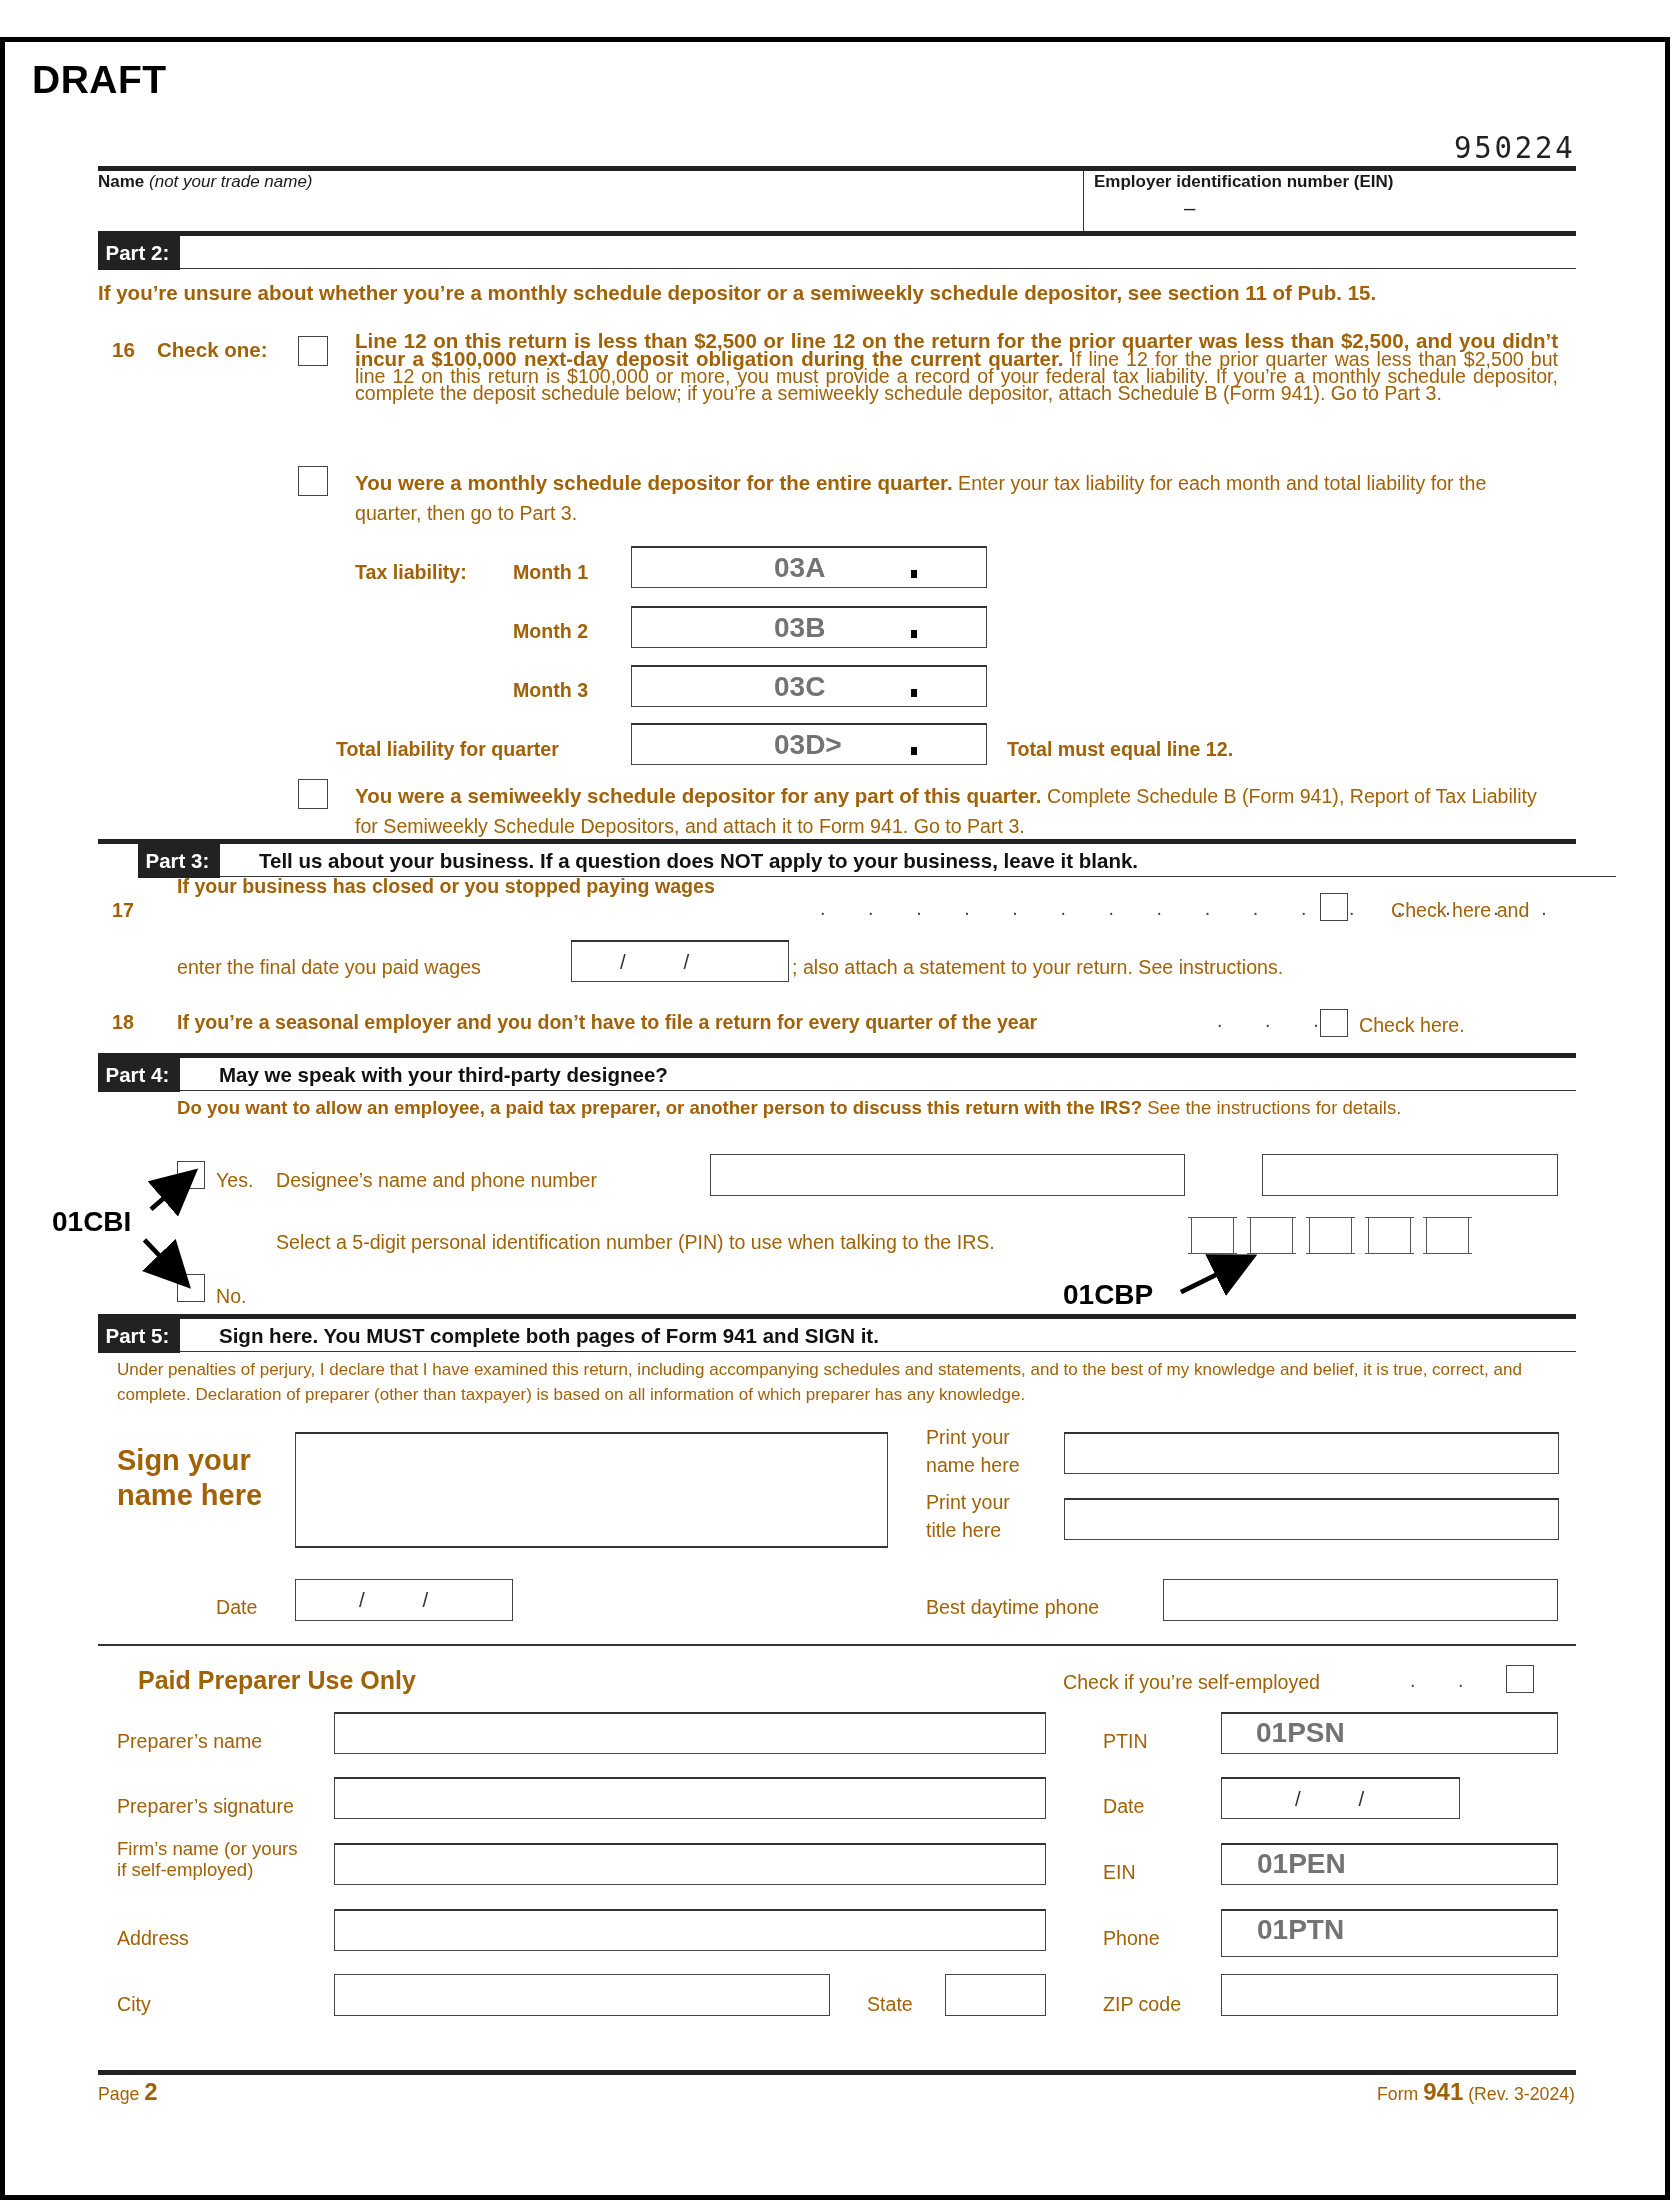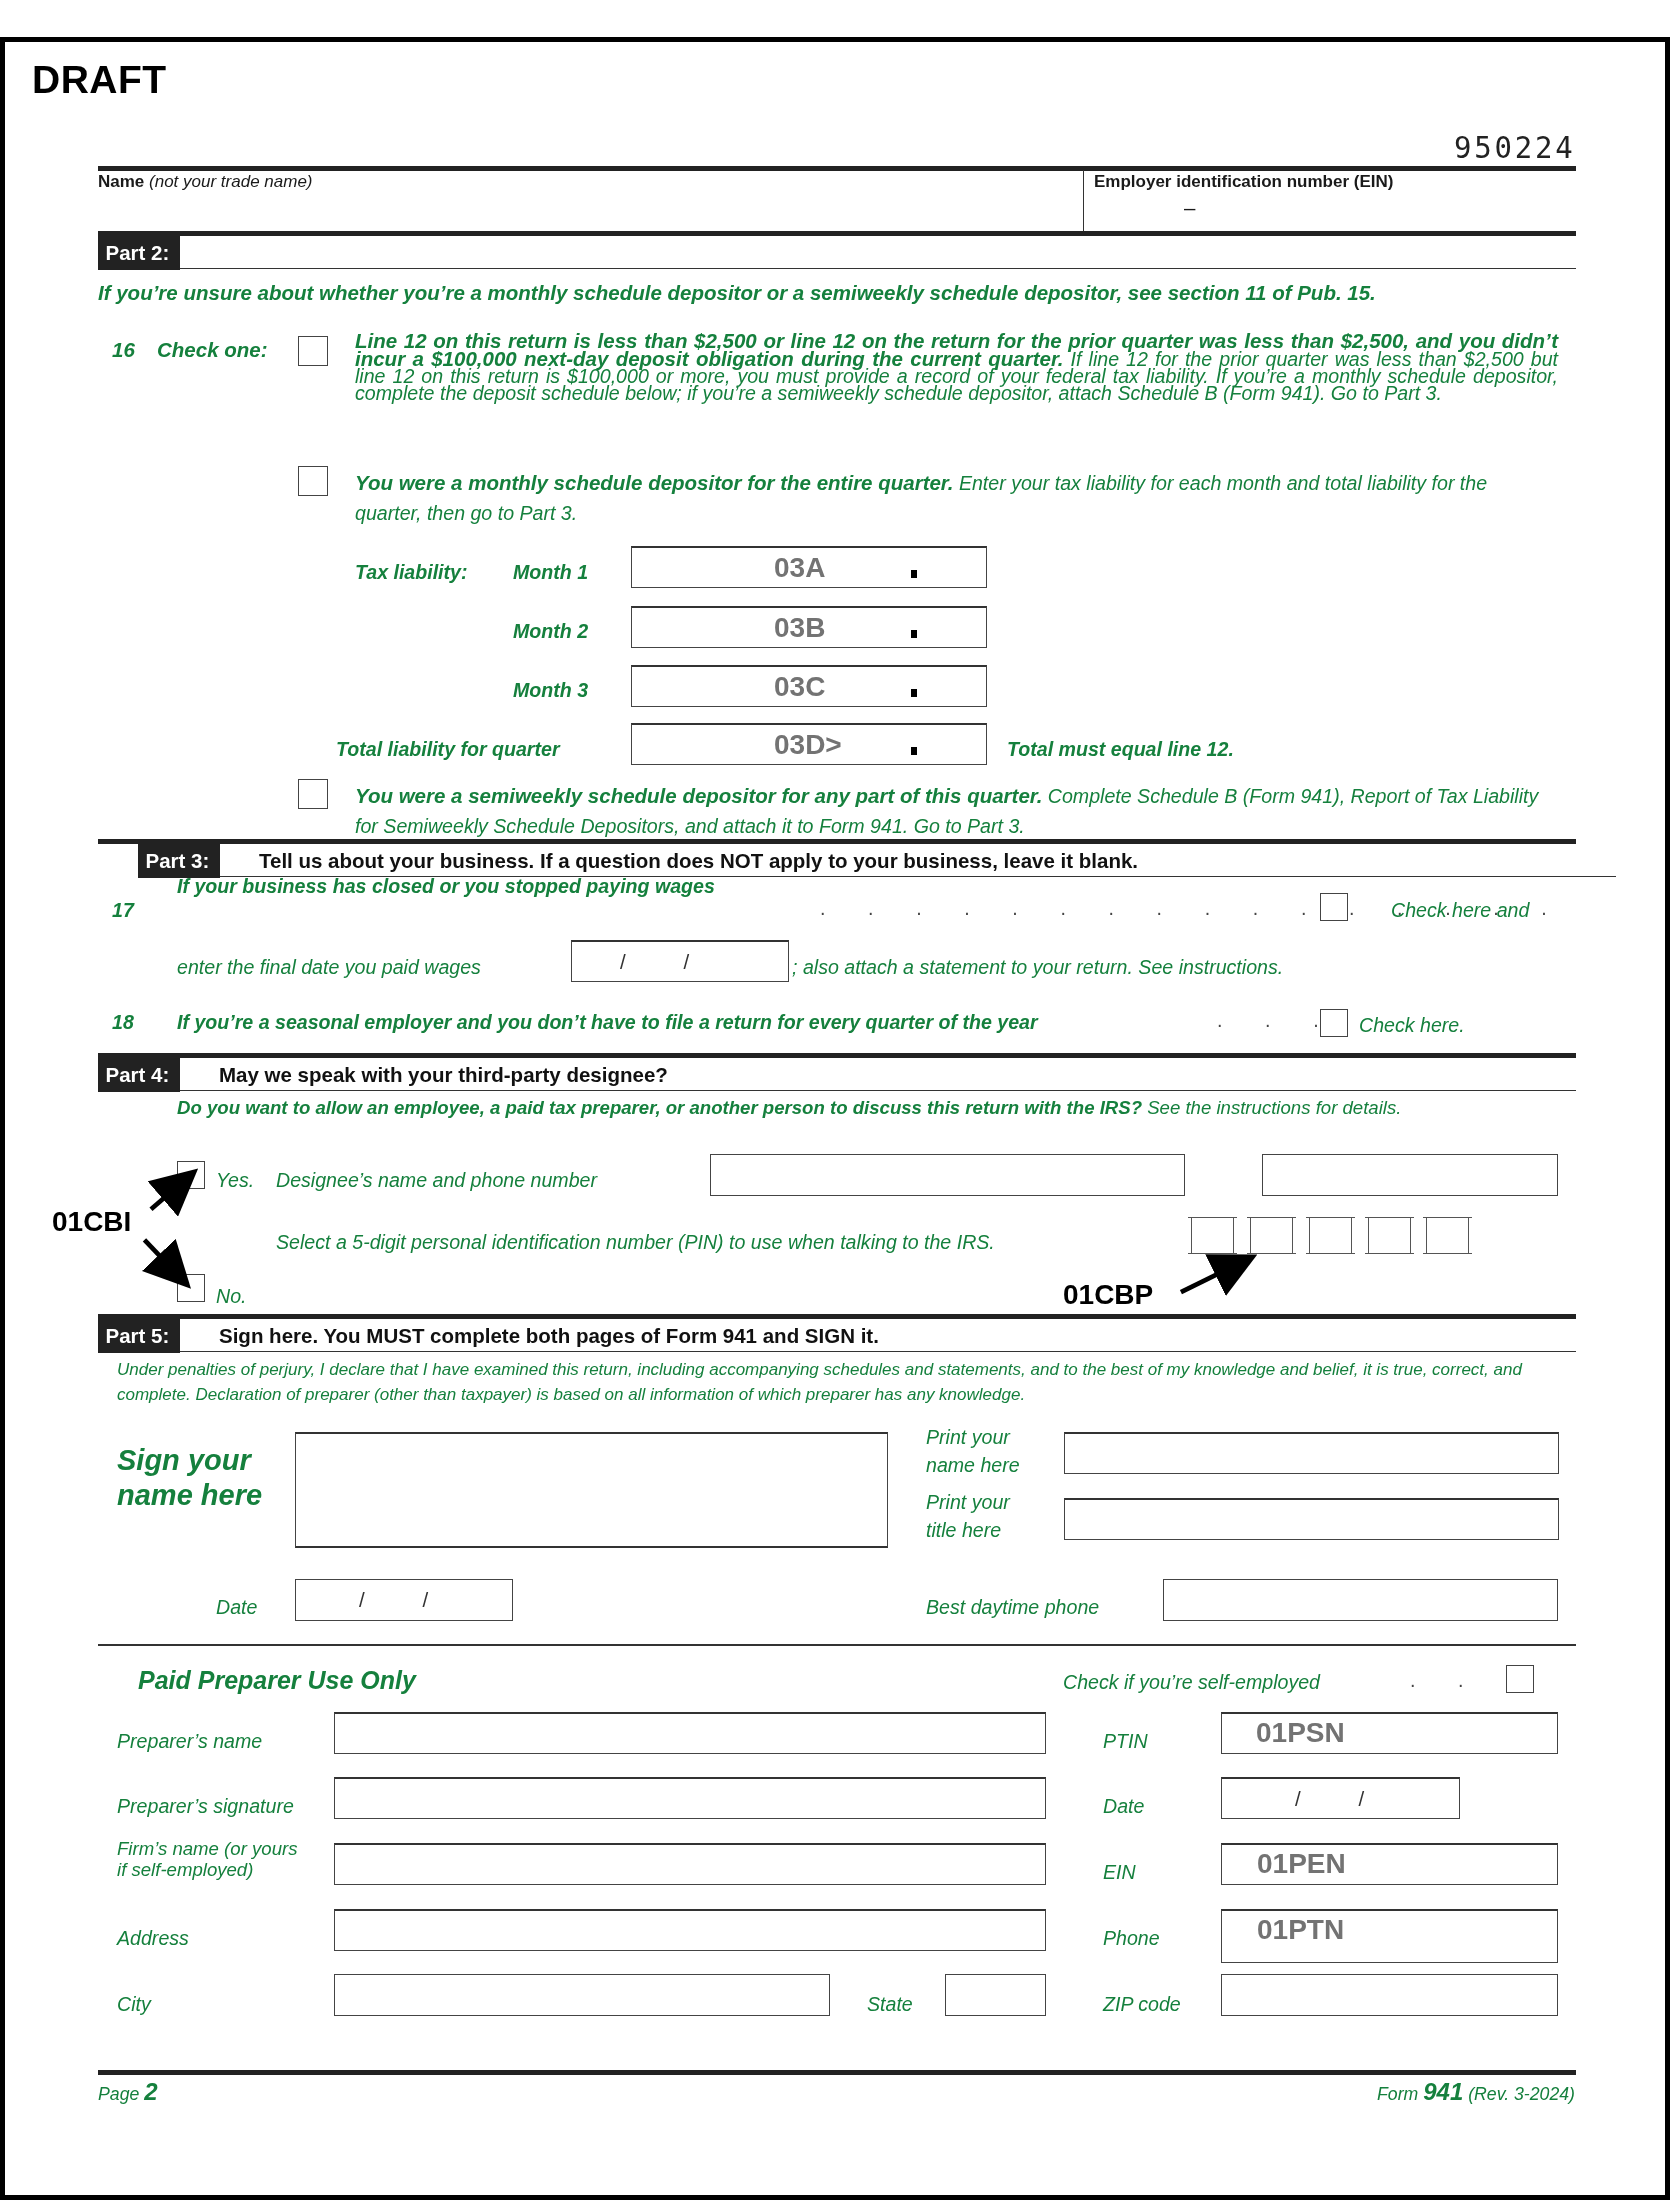--- a/index.html
+++ b/index.html
@@ -16,21 +16,21 @@
   .vline { position: absolute; width: 0.9px; background: #333; }
   .lbl-sm { font-size: 17px; }
   .b { font-weight: bold; }
   .it { font-style: italic; font-weight: normal; }
 
   .part-hdr { position: absolute; left: 98px; width: 1478px; height: 32px; border-bottom: 1.9px solid #333; }
   .part-tag { position: absolute; left: 0; top: 0; height: 34px; width: 82px; background: #222; color: #fff;
               font-weight: bold; font-size: 20.5px; line-height: 34px; padding-left: 7.5px; box-sizing: border-box; }
   .part-title { position: absolute; left: 121px; top: 0; font-weight: bold; font-size: 20.5px; line-height: 34px; color: #111; }
 
-  .txt { position: absolute; font-size: 19.6px; line-height: 22.4px; color: #15803d; font-style: italic; }
+  .txt { position: absolute; font-size: 19.6px; line-height: 22.4px; color: #a16207; }
   .chk { position: absolute; width: 26px; height: 26px; border: 1.4px solid #444; background: #fff; box-sizing: border-box; }
   .box { position: absolute; border: 1.4px solid #444; background: #fff; box-sizing: border-box; }
   .box.top-heavy { border-top: 2.8px solid #333; }
   .code { position: absolute; font-weight: bold; font-size: 28px; color: #737373; }
   .dotmark { position: absolute; width: 5.6px; height: 7.5px; background: #000; }
   .dots { position: absolute; font-size: 19.6px; letter-spacing: 18.6px; color: #444; }
   .slashes { position: absolute; font-size: 20.5px; color: #333; letter-spacing: 26px; }
   .pin { position: absolute; width: 43px; height: 37px; border: 1.4px solid #555; border-top: none; border-bottom: none; box-sizing: border-box; }
   .pin::before, .pin::after { content: ""; position: absolute; left: -3.7px; right: -3.7px; height: 1.4px; background: #555; }
   .pin::before { top: 0; } .pin::after { bottom: 0; }
@@ -231,21 +231,21 @@
 </div>
 <div class="box top-heavy" style="left:334px; top:1843px; width:712px; height:42px;"></div>
 <div class="txt" style="left:1103px; top:1861px;">EIN</div>
 <div class="box top-heavy" style="left:1221px; top:1843px; width:337px; height:42px;">
   <span class="code" style="left:35px; top:2.8px;">01PEN</span>
 </div>
 
 <div class="txt" style="left:117px; top:1927px;">Address</div>
 <div class="box top-heavy" style="left:334px; top:1909px; width:712px; height:42px;"></div>
 <div class="txt" style="left:1103px; top:1927px;">Phone</div>
-<div class="box top-heavy" style="left:1221px; top:1909px; width:337px; height:54px;">
+<div class="box top-heavy" style="left:1221px; top:1909px; width:337px; height:48px;">
   <span class="code" style="left:35px; top:2.8px;">01PTN</span>
 </div>
 
 <div class="txt" style="left:117px; top:1993px;">City</div>
 <div class="box" style="left:334px; top:1974px; width:496px; height:42px;"></div>
 <div class="txt" style="left:867px; top:1993px;">State</div>
 <div class="box" style="left:945px; top:1974px; width:101px; height:42px;"></div>
 <div class="txt" style="left:1103px; top:1993px;">ZIP code</div>
 <div class="box" style="left:1221px; top:1974px; width:337px; height:42px;"></div>
 

